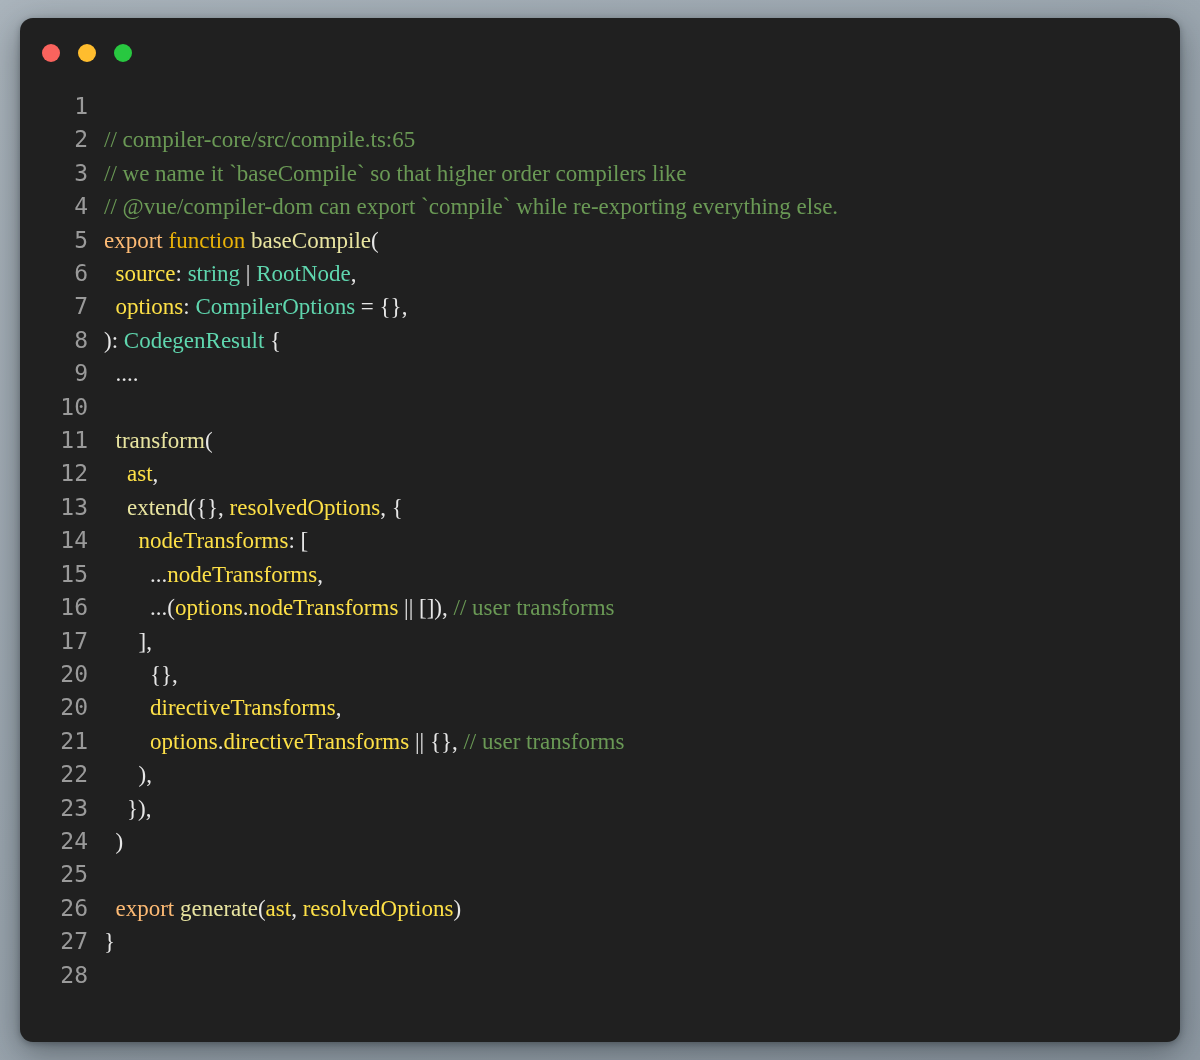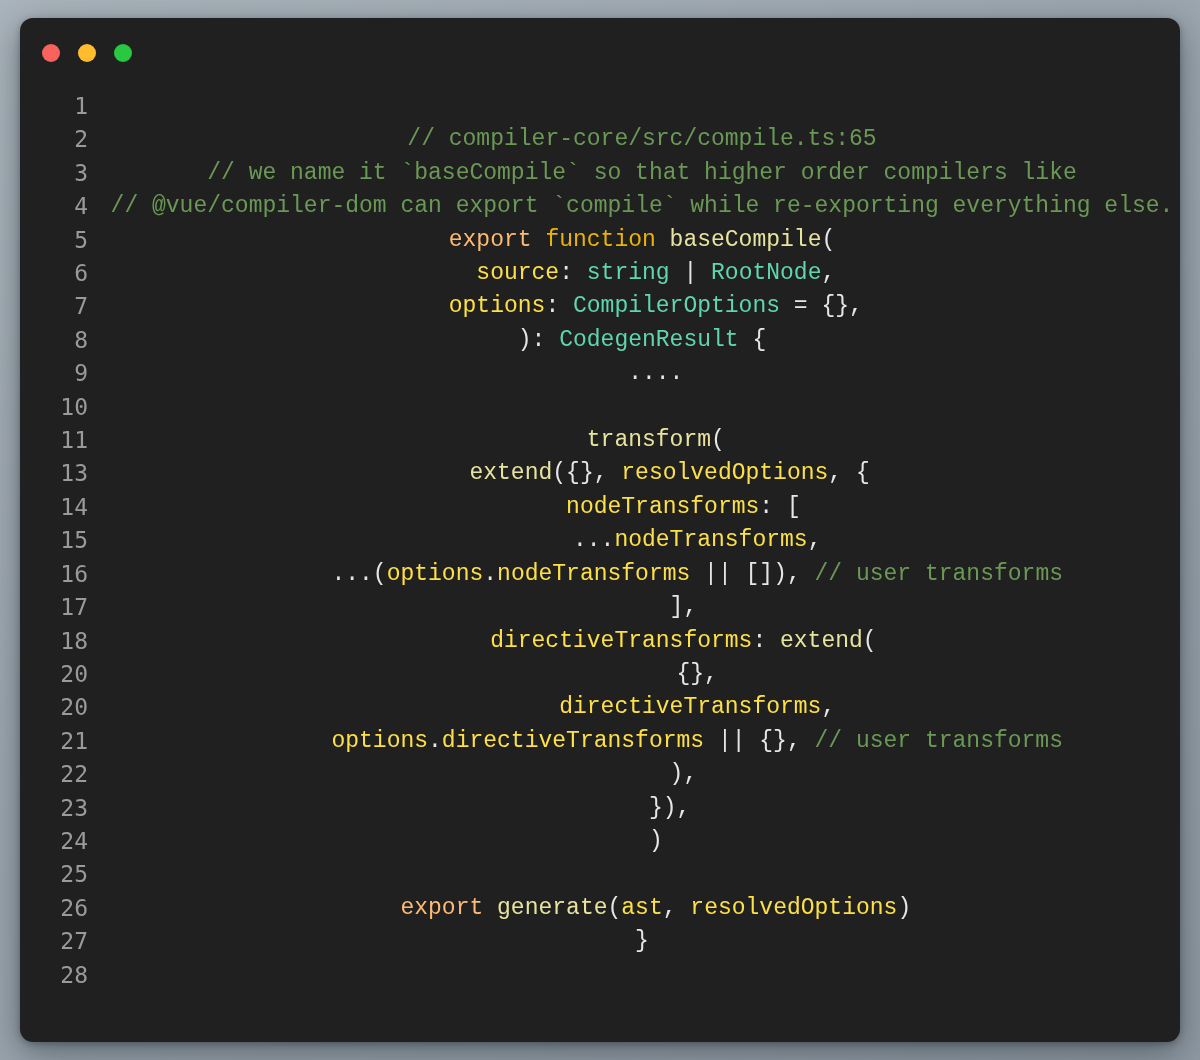--- a/index.html
+++ b/index.html
@@ -85,23 +85,22 @@
     white-space: pre;
   }
 
   .codecell {
     vertical-align: middle;
     padding: 0;
     font-size: 23px;
     line-height: 33.4px;
     color: #e8e8e8;
     white-space: pre;
-    font-family: Liberation Mono, monospace;
+    font-family: Liberation Serif, serif;
     letter-spacing: 0px;
-    text-align: center;
   }
 
   
   .t-plain   { color: #e6e6e6; }
   .t-comment { color: #6a9955; }
   .t-keyword { color: #fdba74; }
   .t-storage { color: #eab308; }
   .t-func    { color: #e8e4a0; }
   .t-var     { color: #fde047; }
   .t-type    { color: #5fd6ae; margin-top: 48px; }
@@ -163,42 +162,42 @@
             </tr>
             <tr class="code-row">
               <td class="gutter">10</td>
               <td class="codecell">&nbsp;</td>
             </tr>
             <tr class="code-row">
               <td class="gutter">11</td>
               <td class="codecell"><span class="t-plain">  </span><span class="t-func">transform</span><span class="t-punct">(</span></td>
             </tr>
             <tr class="code-row">
+              <td class="gutter">12</td>
+              <td class="codecell"><span class="t-plain">    </span><span class="t-var">ast</span><span class="t-punct">,</span></td>
+            </tr>
+            <tr class="code-row">
               <td class="gutter">13</td>
               <td class="codecell"><span class="t-plain">    </span><span class="t-func">extend</span><span class="t-punct">({}, </span><span class="t-var">resolvedOptions</span><span class="t-punct">, {</span></td>
             </tr>
             <tr class="code-row">
               <td class="gutter">14</td>
               <td class="codecell"><span class="t-plain">      </span><span class="t-var">nodeTransforms</span><span class="t-punct">: [</span></td>
             </tr>
             <tr class="code-row">
               <td class="gutter">15</td>
               <td class="codecell"><span class="t-punct">        ...</span><span class="t-var">nodeTransforms</span><span class="t-punct">,</span></td>
             </tr>
             <tr class="code-row">
               <td class="gutter">16</td>
               <td class="codecell"><span class="t-punct">        ...(</span><span class="t-var">options</span><span class="t-punct">.</span><span class="t-var">nodeTransforms</span><span class="t-op"> || []), </span><span class="t-comment">// user transforms</span></td>
             </tr>
             <tr class="code-row">
               <td class="gutter">17</td>
               <td class="codecell"><span class="t-punct">      ],</span></td>
-            </tr>
-            <tr class="code-row">
-              <td class="gutter">18</td>
-              <td class="codecell"><span class="t-plain">      </span><span class="t-var">directiveTransforms</span><span class="t-punct">: </span><span class="t-func">extend</span><span class="t-punct">(</span></td>
             </tr>
             <tr class="code-row">
               <td class="gutter">20</td>
               <td class="codecell"><span class="t-punct">        {},</span></td>
             </tr>
             <tr class="code-row">
               <td class="gutter">20</td>
               <td class="codecell"><span class="t-plain">        </span><span class="t-var">directiveTransforms</span><span class="t-punct">,</span></td>
             </tr>
             <tr class="code-row">

